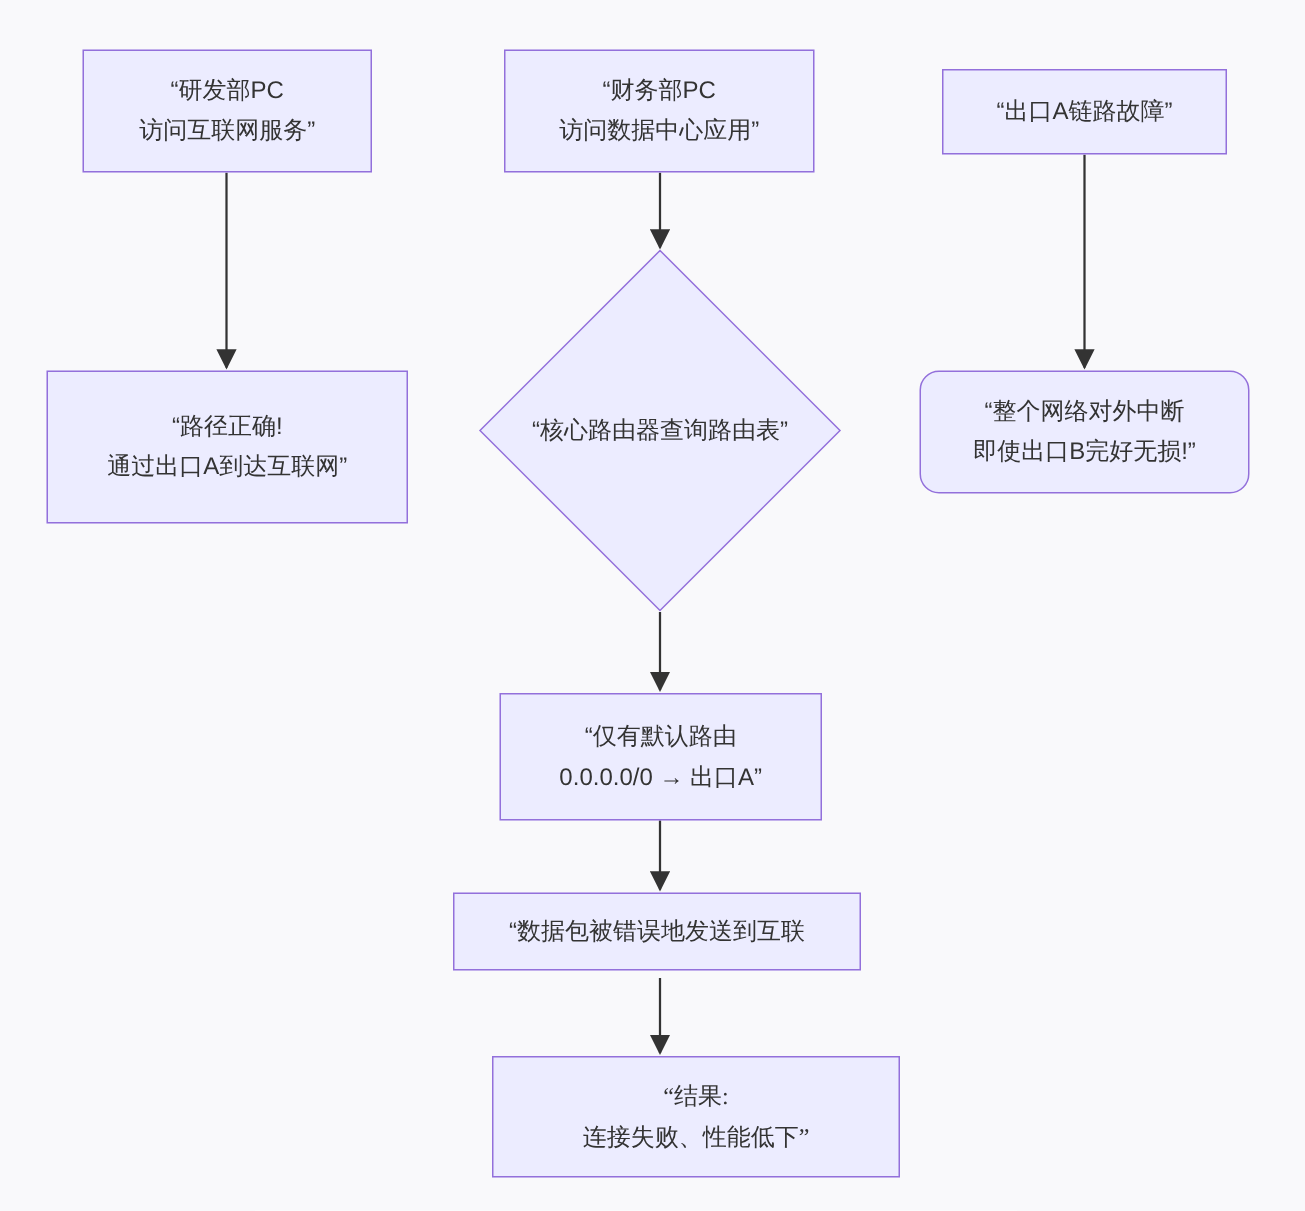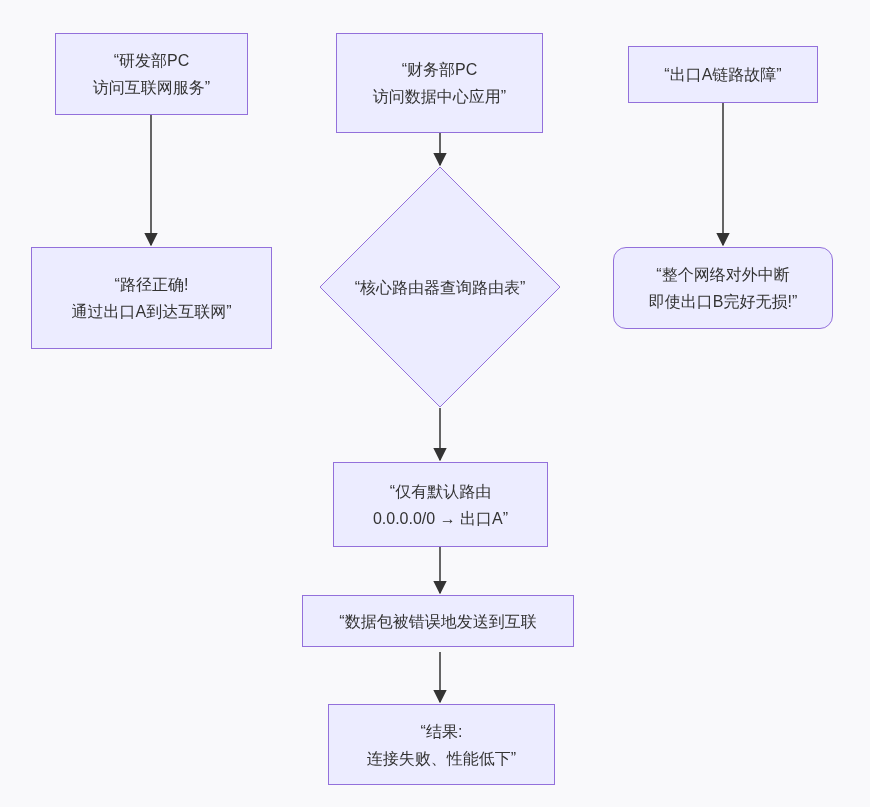--- a/index.html
+++ b/index.html
@@ -72,34 +72,34 @@
     <line x1="440" y1="115" x2="440" y2="165" marker-end="url(#arrowhead)"></line>
     <line x1="723" y1="103" x2="723" y2="245" marker-end="url(#arrowhead)"></line>
     <line x1="440" y1="408" x2="440" y2="460" marker-end="url(#arrowhead)"></line>
     <line x1="440" y1="543" x2="440" y2="593" marker-end="url(#arrowhead)"></line>
     <line x1="440" y1="652" x2="440" y2="702" marker-end="url(#arrowhead)"></line>
   </svg>
 
   <div class="node" style="left:55px; top:33px; width:193px; height:82px;text-align:center;">“研发部PC
 访问互联网服务”</div>
 
-  <div class="node" style="left:336px; top:33px; width:207px; height:100px;">“财务部PC
+  <div class="node" style="left:336px; top:33px; width:207px; height:82px;">“财务部PC
 访问数据中心应用”</div>
 
   <div class="node" style="left:628px; top:46px; width:190px; height:57px;">“出口A链路故障”</div>
 
   <div class="node" style="left:31px; top:247px; width:241px; height:102px;">“路径正确!
 通过出口A到达互联网”</div>
 
   <div class="diamond-label" style="left:320px; top:167px; width:240px; height:240px;">“核心路由器查询路由表”</div>
 
   <div class="node" style="left:613px; top:247px; width:220px; height:82px;border-radius:13px;">“整个网络对外中断
 即使出口B完好无损!”</div>
 
   <div class="node" style="left:333px; top:462px; width:215px; height:85px;">“仅有默认路由
 0.0.0.0/0 → 出口A”</div>
 
   <div class="node" style="left:302px; top:595px; width:272px; height:52px;">“数据包被错误地发送到互联</div>
 
-  <div class="node" style="left:328px; top:704px; width:227px; height:81px;">“结果:
+  <div class="node" style="left:328px; top:704px; width:272px; height:81px;font-family:Liberation Serif, serif;">“结果:
 连接失败、性能低下”</div>
 
 </div>
 
 </body></html>

